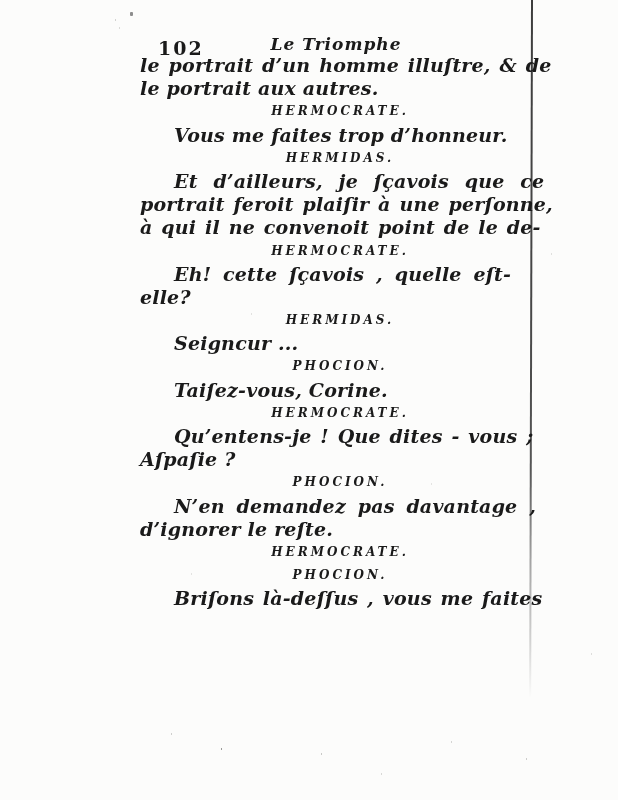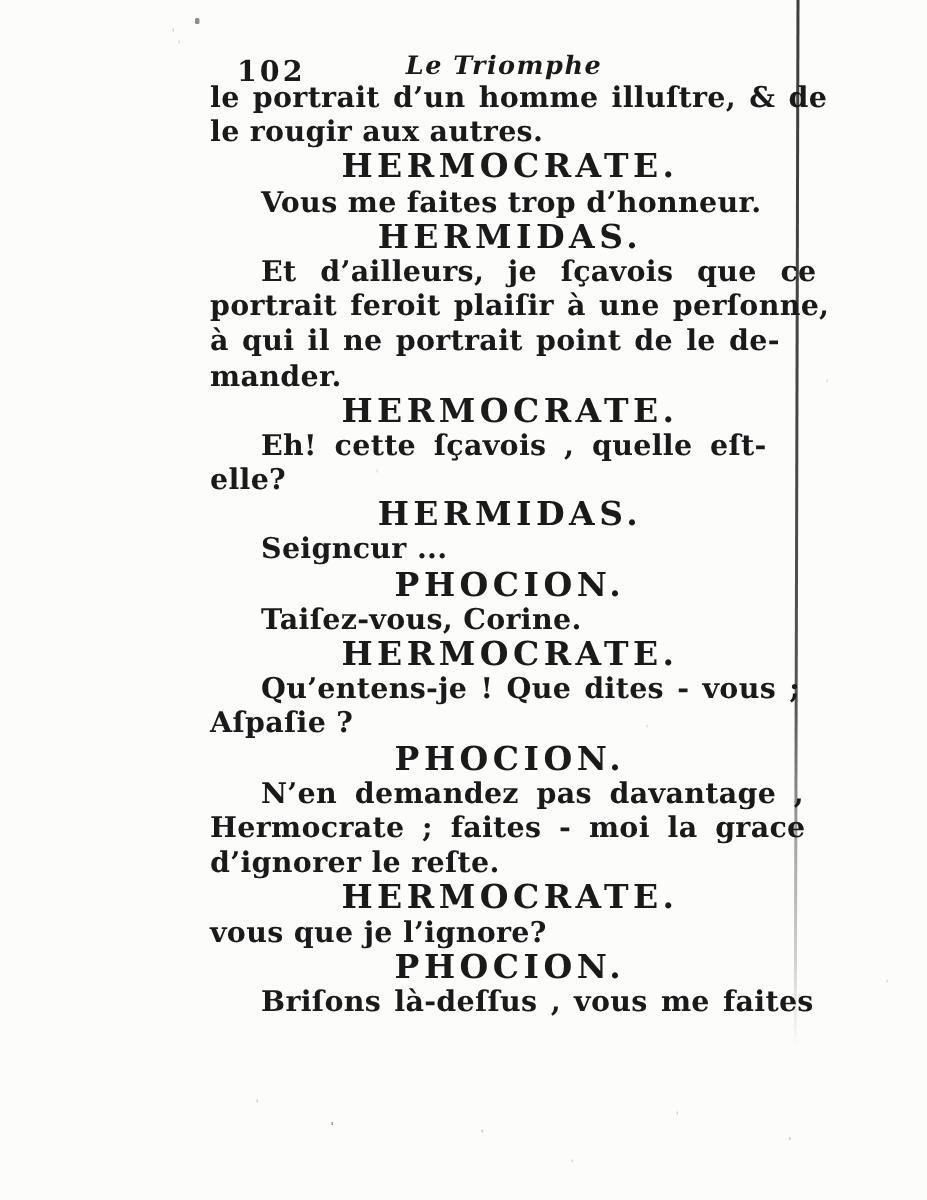--- a/index.html
+++ b/index.html
@@ -17,31 +17,31 @@
     position:absolute;left:158px;top:37px;
     font-size:19px;font-weight:bold;letter-spacing:2px;
   }
   .run-title{
     position:absolute;left:140px;top:34px;width:392px;
     text-align:center;
     font-size:17px;font-style:italic;font-weight:bold;letter-spacing:1px;
   }
   
   .text-block{
-    position:absolute;left:140px;top:54px;width:392px;
+    position:absolute;left:140px;top:54px;width:392px;font-style:italic;
   }
   .tl{
     line-height:23.2px;height:23.2px;
     font-size:19px;font-weight:bold;
     white-space:nowrap;
     letter-spacing:0.2px;
   }
   .tl.sp{
     text-align:center;
-    font-size:22px;letter-spacing:3px;
+    font-size:12px;letter-spacing:3px;
     padding-left:8px;
   }
   .tl.in{text-indent:34px;}
   .tl.w1{word-spacing:2px;}
   .tl.w2{word-spacing:5px;}
   .tl.w3{word-spacing:9px;}
   
   .edge-line{
     position:absolute;left:531px;top:0;width:2px;height:700px;
     background:linear-gradient(to bottom,
@@ -75,41 +75,38 @@
 <div class="scan-page">
 
   <div class="edge-line"></div>
   <div class="speck"></div>
 
   <div class="pg-num">102</div>
   <div class="run-title">Le Triomphe</div>
 
   <div class="text-block">
     <div class="tl w1">le portrait d’un homme illuſtre, &amp; de</div>
-    <div class="tl">le rougir aux autres.</div>
+    <div class="tl">le portrait aux autres.</div>
     <div class="tl sp">HERMOCRATE.</div>
     <div class="tl in">Vous me faites trop d’honneur.</div>
     <div class="tl sp">HERMIDAS.</div>
     <div class="tl in w3">Et d’ailleurs, je ſçavois que ce</div>
     <div class="tl w1">portrait feroit plaiſir à une perſonne,</div>
-    <div class="tl w1">à qui il ne portrait point de le de-</div>
-    <div class="tl">mander.</div>
+    <div class="tl w1">à qui il ne convenoit point de le de-</div>
     <div class="tl sp">HERMOCRATE.</div>
     <div class="tl in w2">Eh! cette ſçavois , quelle eſt-</div>
     <div class="tl">elle?</div>
     <div class="tl sp">HERMIDAS.</div>
     <div class="tl in">Seigncur ...</div>
     <div class="tl sp">PHOCION.</div>
     <div class="tl in">Taiſez-vous, Corine.</div>
     <div class="tl sp">HERMOCRATE.</div>
     <div class="tl in w1">Qu’entens-je ! Que dites - vous ;</div>
     <div class="tl">Aſpaſie ?</div>
     <div class="tl sp">PHOCION.</div>
     <div class="tl in w2">N’en demandez pas davantage ,</div>
-    <div class="tl w2">Hermocrate ; faites - moi la grace</div>
     <div class="tl">d’ignorer le reſte.</div>
     <div class="tl sp">HERMOCRATE.</div>
-    <div class="tl">vous que je l’ignore?</div>
     <div class="tl sp">PHOCION.</div>
     <div class="tl in w1">Briſons là-deſſus , vous me faites</div>
   </div>
 
 </div>
 
 </body></html>

